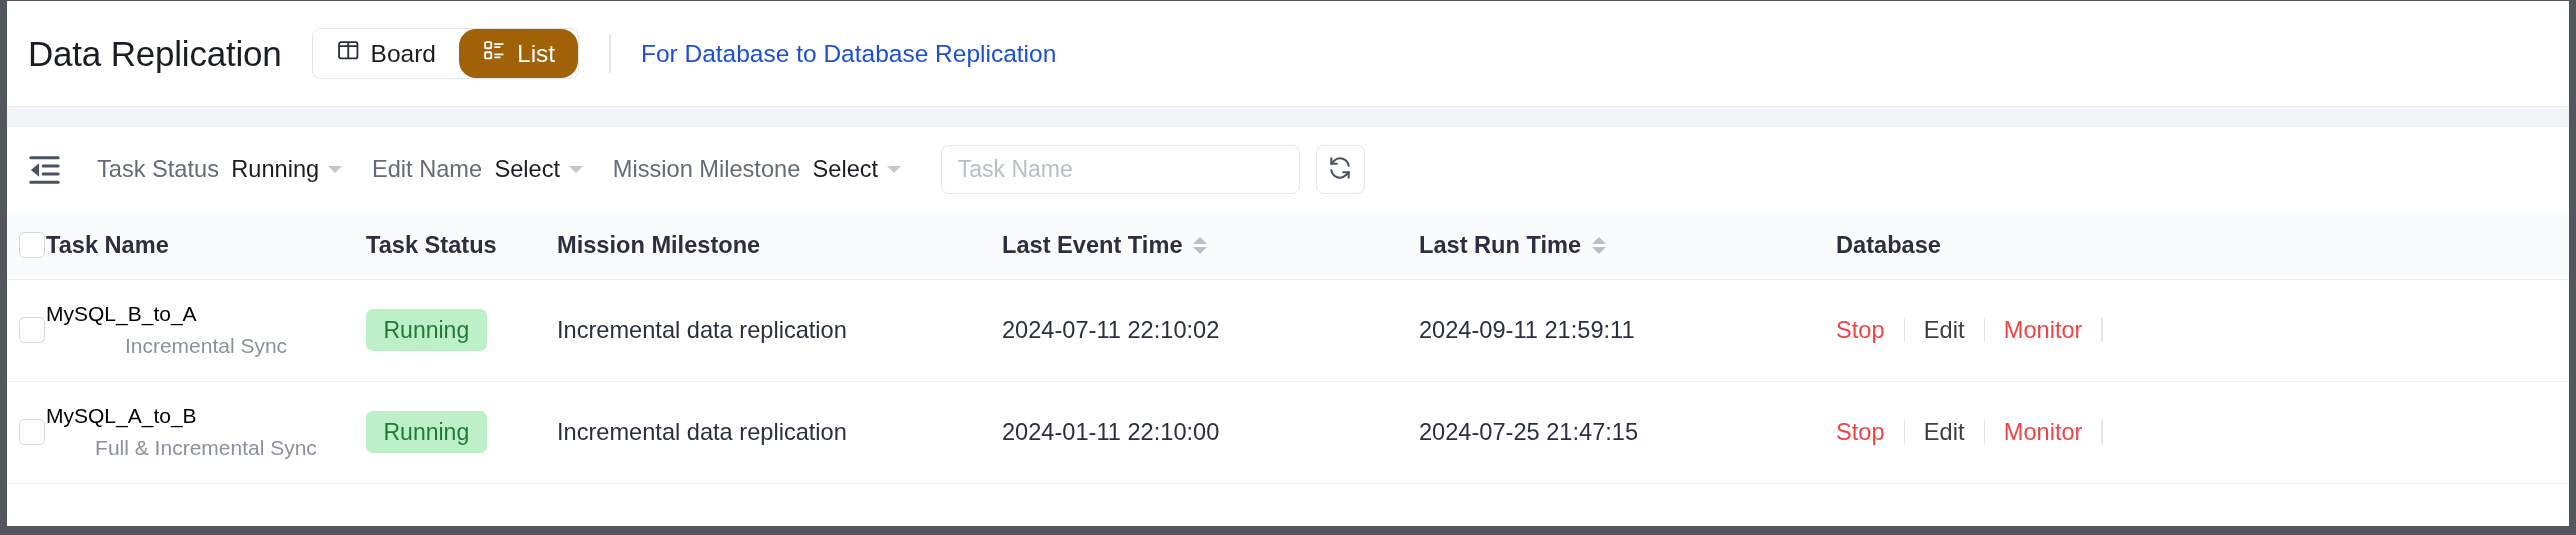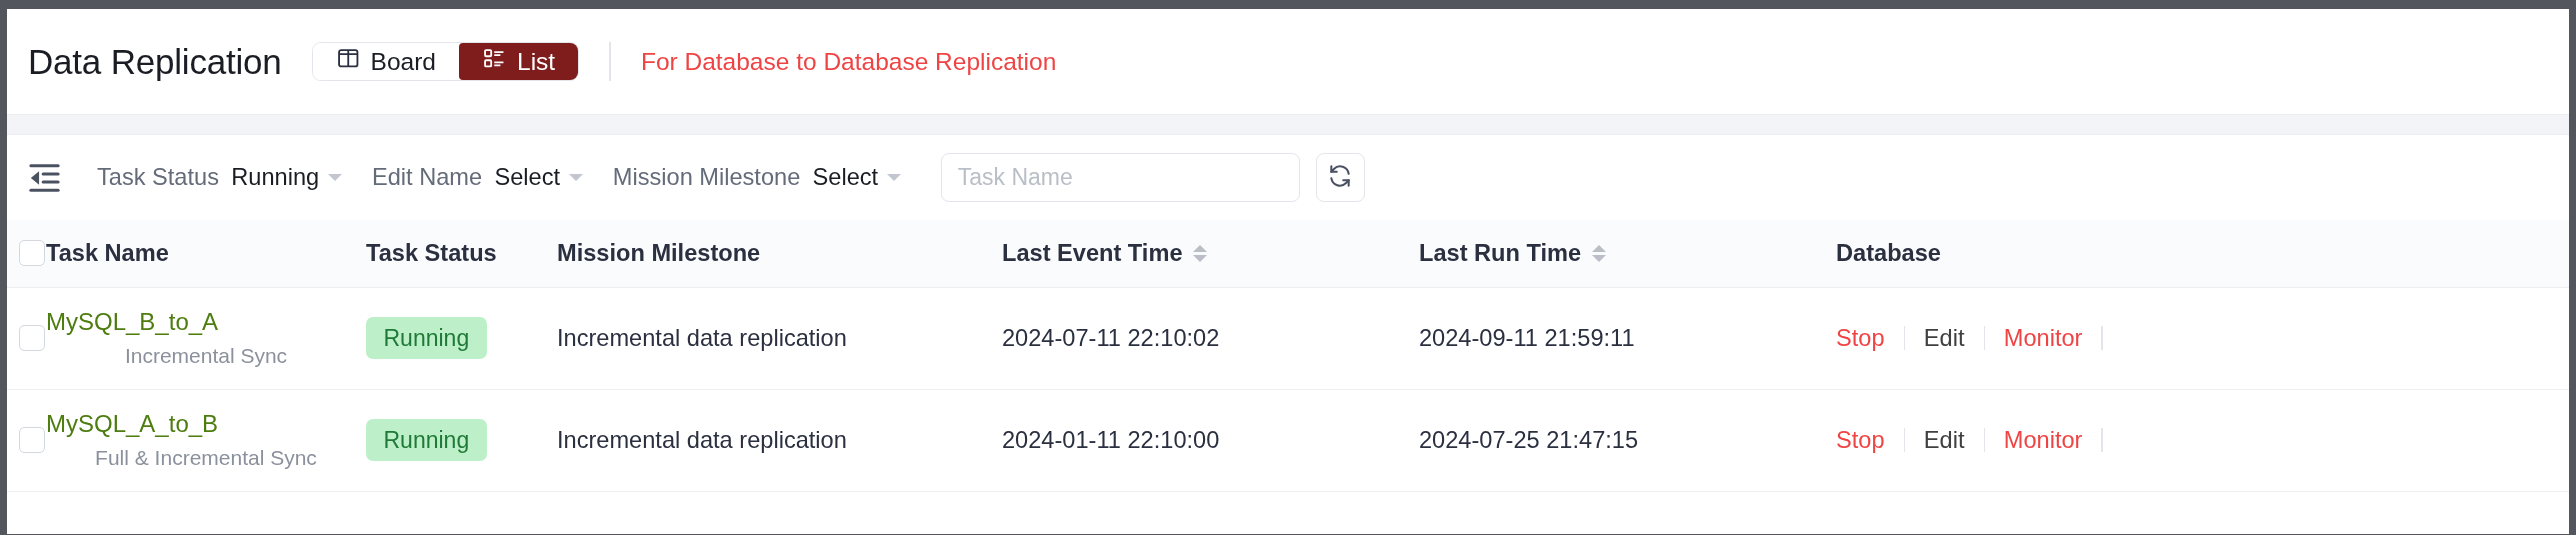--- a/index.html
+++ b/index.html
@@ -4,21 +4,21 @@
 <style>
   * { box-sizing: border-box; margin: 0; padding: 0; }
   html, body {
     width: 2576px; height: 536px;
     font-family: "Liberation Sans", sans-serif;
     background: #53565c;
     overflow: hidden;
   }
   .frame {
     position: absolute;
-    left: 7px; top: 9px;
+    left: 7px; top: 1px;
     width: 2562px; height: 525px;
     background: #ffffff;
     overflow: hidden;
   }
 
   
   .header {
     height: 105px;
     display: flex;
     align-items: center;
@@ -31,46 +31,46 @@
     color: #1b1d24;
     letter-spacing: -0.2px;
     white-space: nowrap;
   }
   .view-toggle {
     display: flex;
     margin-left: 30px;
     border: 1.3px solid #e2e5ea;
     border-radius: 8.8px;
     overflow: hidden;
-    height: 39px;
+    height: 51px;
   }
   .view-btn {
     display: flex;
     align-items: center;
     gap: 10.5px;
     padding: 0 23px;
     font-size: 24.5px;
     color: #1b1d24;
     background: #ffffff;
     cursor: pointer;
     white-space: nowrap;
   }
   .view-btn.active {
-    background: #7f1d1d;
+    background: #a16207;
     color: #ffffff;
-    border-radius: 4px;
+    border-radius: 17px;
   }
   .vdivider {
     width: 1.8px; height: 39px;
     background: #e2e5ea;
     margin: 0 30px;
   }
   .subtitle {
     font-size: 24.5px;
-    color: #ef4444;
+    color: #1d4ed8;
     white-space: nowrap;
   }
 
   
   .band {
     height: 21px;
     background: #f3f4f7;
     border-top: 0.9px solid #ebedf1;
     border-bottom: 0.9px solid #ebedf1;
   }
@@ -165,22 +165,22 @@
 
   .checkbox {
     width: 26px; height: 26px;
     border: 1.3px solid #d3d7de;
     border-radius: 5.3px;
     background: #fff;
     cursor: pointer;
     margin-left: 12.3px;
   }
   .task-link {
-    font-size: 24px;
-    color: #4d7c0f;
+    font-size: 21px;
+    color: #000000;
     text-decoration: none;
     cursor: pointer;
     display: block;
   }
   .task-sub {
     font-size: 21px;
     color: #8b919c;
     margin-top: 8.8px;
     text-align: center;
   }

